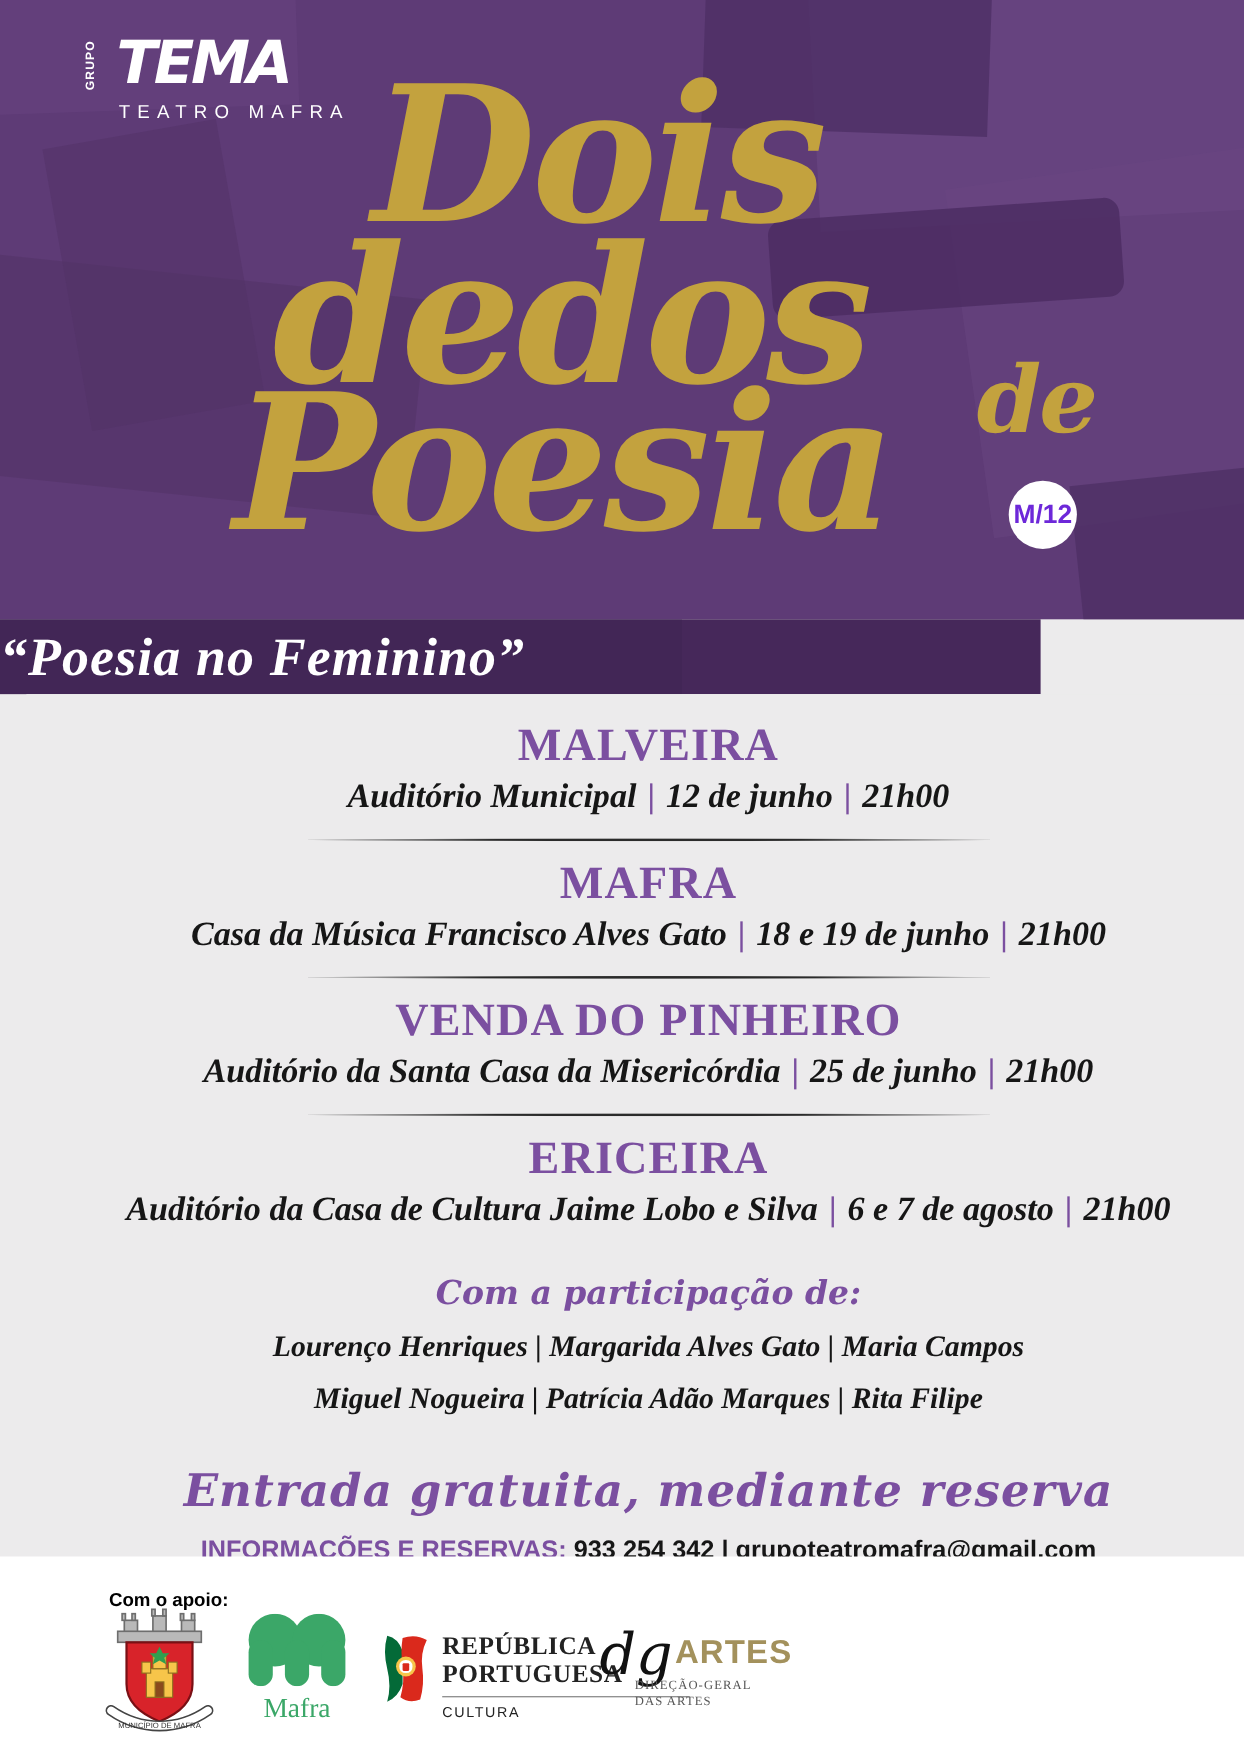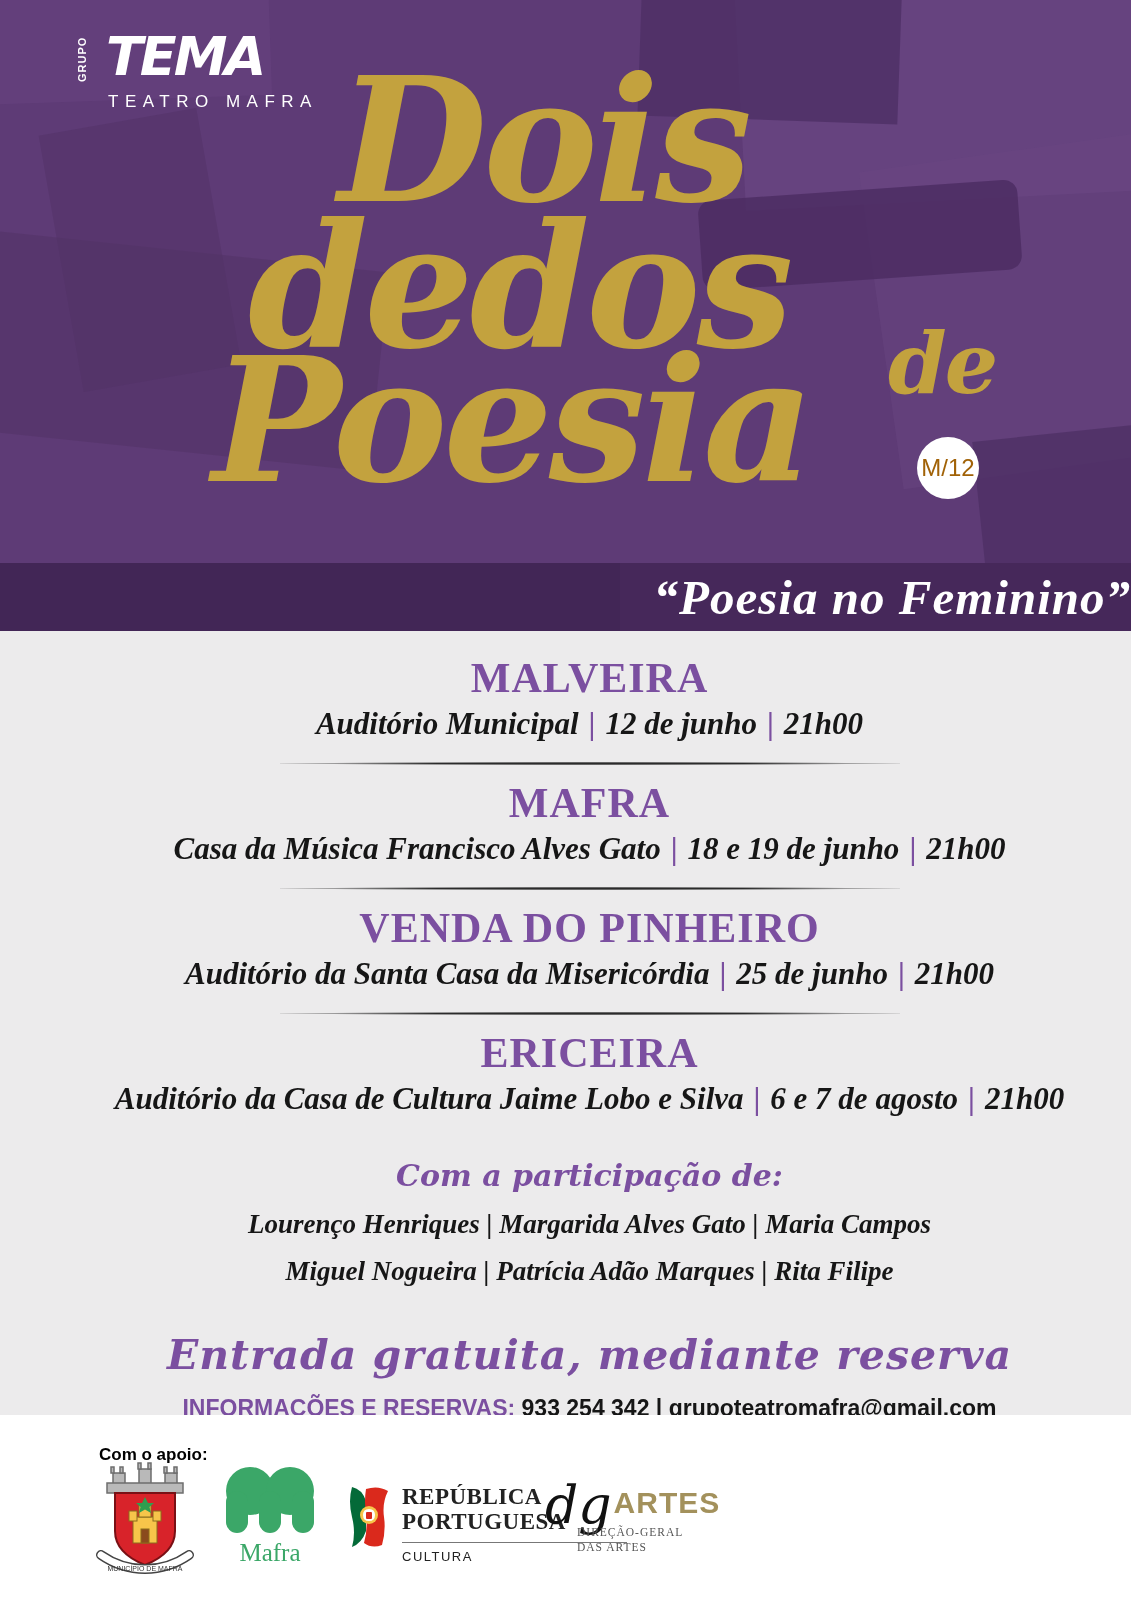--- a/index.html
+++ b/index.html
@@ -43,26 +43,26 @@
     font-family:"DejaVu Serif","Liberation Serif",serif;
     font-weight:bold;font-style:italic;line-height:.8;letter-spacing:-4px;
   }
   .t1{left:338px;top:72px;font-size:172px;}
   .t2{left:248px;top:218px;font-size:172px;}
   .t3{left:212px;top:352px;font-size:172px;}
   .t-de{left:888px;top:330px;font-size:84px;letter-spacing:-2px;}
   .rating-badge{
     position:absolute;left:917px;top:437px;width:62px;height:62px;border-radius:50%;
     background:#fff;display:flex;align-items:center;justify-content:center;
-    font-family:"Liberation Sans",sans-serif;font-weight:normal;font-size:24px;color:#a16207;
+    font-family:"Liberation Sans",sans-serif;font-weight:bold;font-size:24px;color:#6d28d9;
   }
   
   .subtitle-band{
-    position:absolute;left:0;top:563px;width:1131px;height:68px;
-    background:#46285A;display:flex;align-items:center;justify-content:flex-end;
+    position:absolute;left:0;top:563px;width:946px;height:68px;
+    background:#46285A;display:flex;align-items:center;justify-content:flex-start;
   }
   .subtitle-band .inner-tex{position:absolute;left:0;top:0;width:620px;height:68px;background:#3F2452;opacity:.45;}
   .subtitle-text{
     position:relative;color:#fff;font-size:49px;font-weight:bold;font-style:italic;
     font-family:"Liberation Serif",serif;letter-spacing:1px;
   }
   
   .main{
     position:absolute;left:0;top:631px;width:1131px;height:784px;background:#ECEBEC;
     text-align:center;color:#161616;margin-left:24px;

